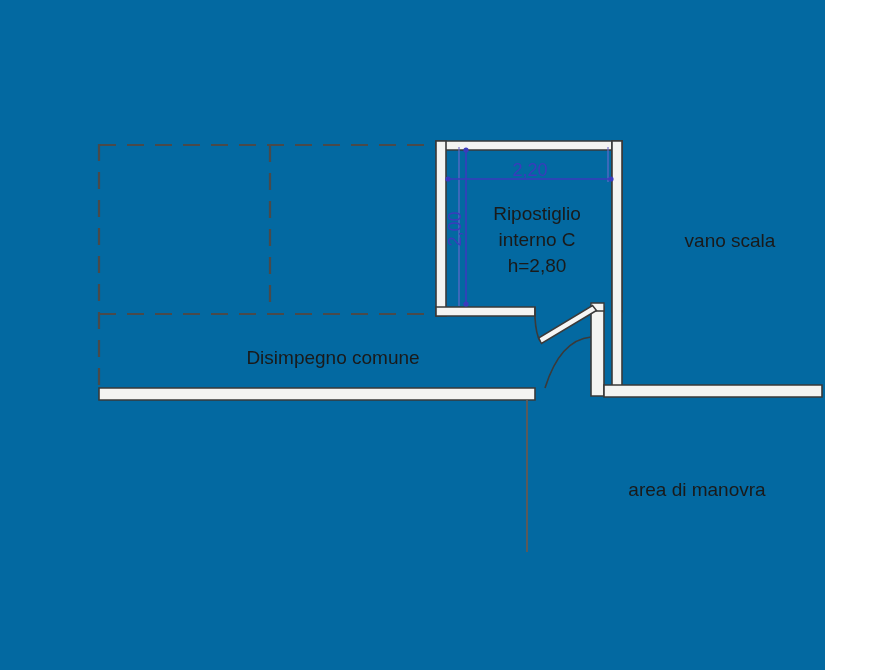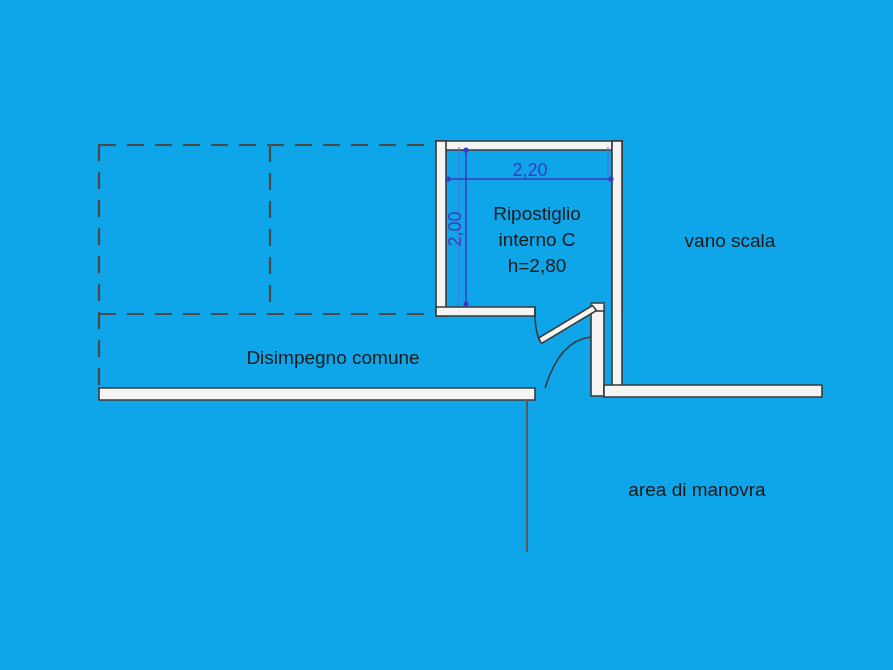--- a/index.html
+++ b/index.html
@@ -2,23 +2,23 @@
 <html><head>
 <meta charset="utf-8">
 <style>
   html, body {
     margin: 0;
     padding: 0;
     background: #ffffff;
   }
   #plan-root {
     position: relative;
-    width: 893px;
+    width: 825px;
     height: 670px;
-    background: #0ea5e9;
+    background: #0369a1;
     overflow: hidden;
     font-family: "Liberation Sans", sans-serif;
   }
   #plan-svg {
     position: absolute;
     left: 0;
     top: 0;
     width: 893px;
     height: 670px;
     display: block;

